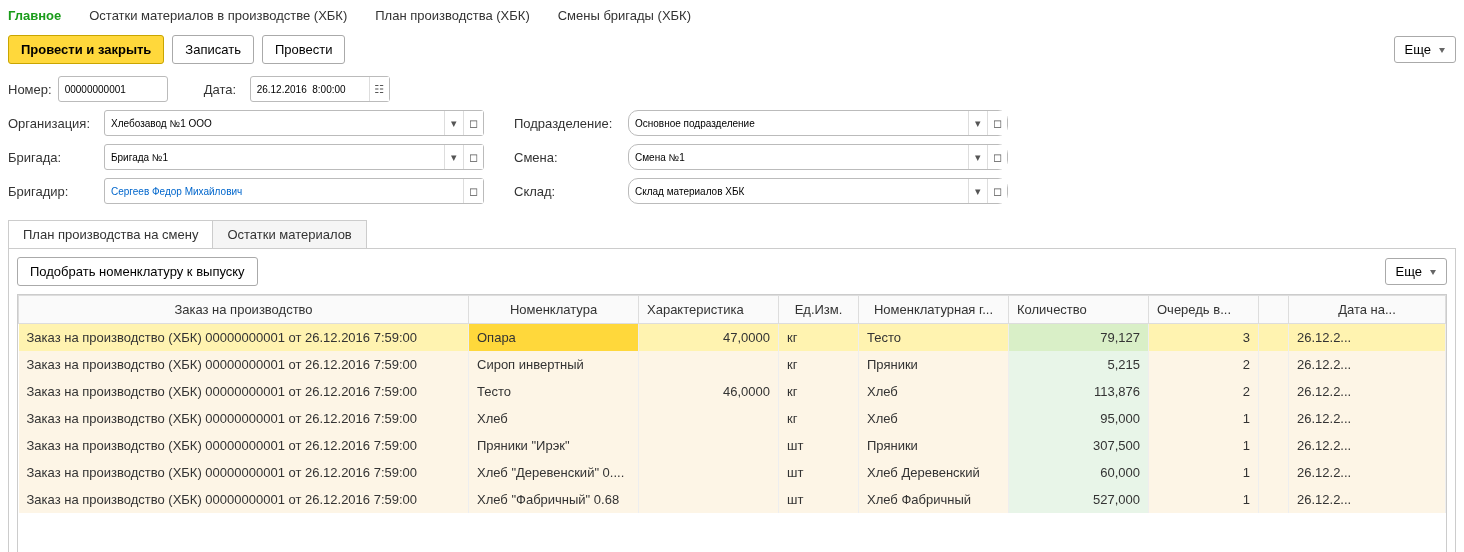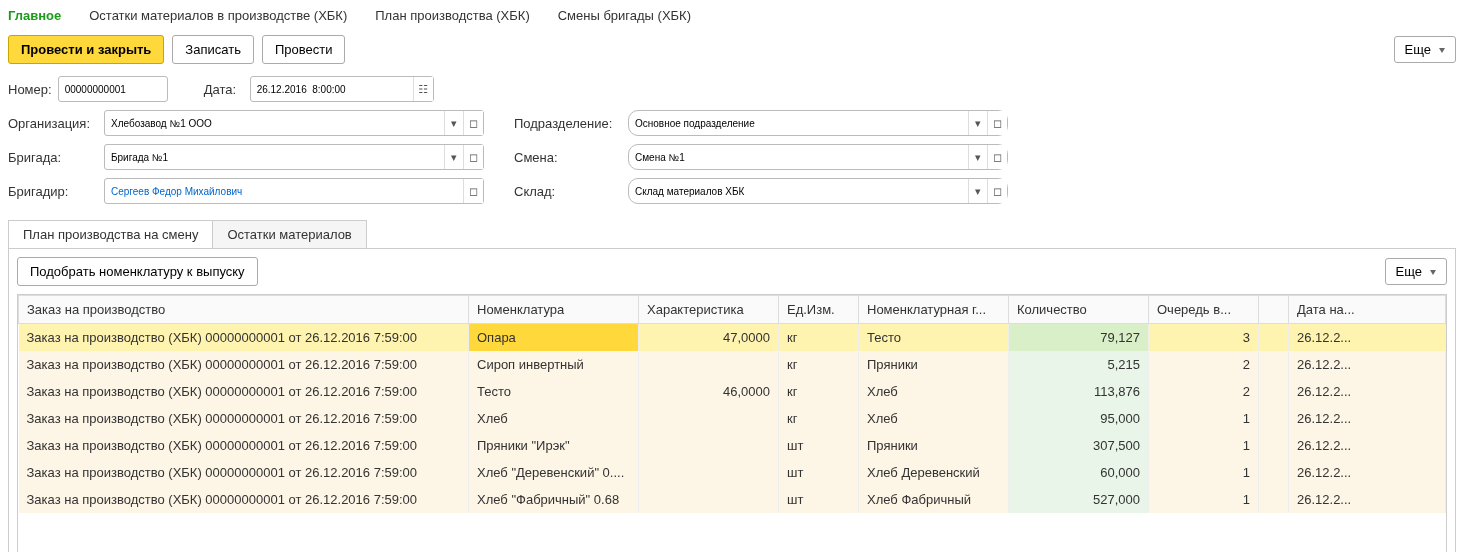--- a/index.html
+++ b/index.html
@@ -78,21 +78,21 @@
     height: 100%;
     background: #fff;
     cursor: pointer;
     display: flex;
     align-items: center;
     justify-content: center;
     font-size: 11px;
     color: #555;
   }
   .w-num { width: 110px; }
-  .w-date { width: 184px; }
+  .w-date { width: 140px; }
   .w-org { width: 380px; }
   .w-sub { width: 380px; border-radius: 10px; }
   .link-val { color: #0066cc; }
   .gap-right { margin-right: 24px; }
   .sub-tabs {
     display: flex;
     margin: 12px 8px 0 8px;
   }
   .sub-tab {
     border: 1px solid #ccc;
@@ -112,21 +112,21 @@
     margin: 0 8px 8px 8px;
     padding: 8px;
   }
   .tab-toolbar { display: flex; align-items: center; margin-bottom: 8px; }
   table.grid {
     width: 100%;
     border-collapse: collapse;
     font-size: 13px;
   }
   table.grid th {
-    text-align: left;
+    text-align: center;
     font-weight: normal;
     padding: 6px 8px;
     border: 1px solid #ddd;
     background: #fafafa;
     white-space: nowrap;
     overflow: hidden;
   }
   table.grid td {
     padding: 6px 8px;
     border-right: 1px solid #eee;

